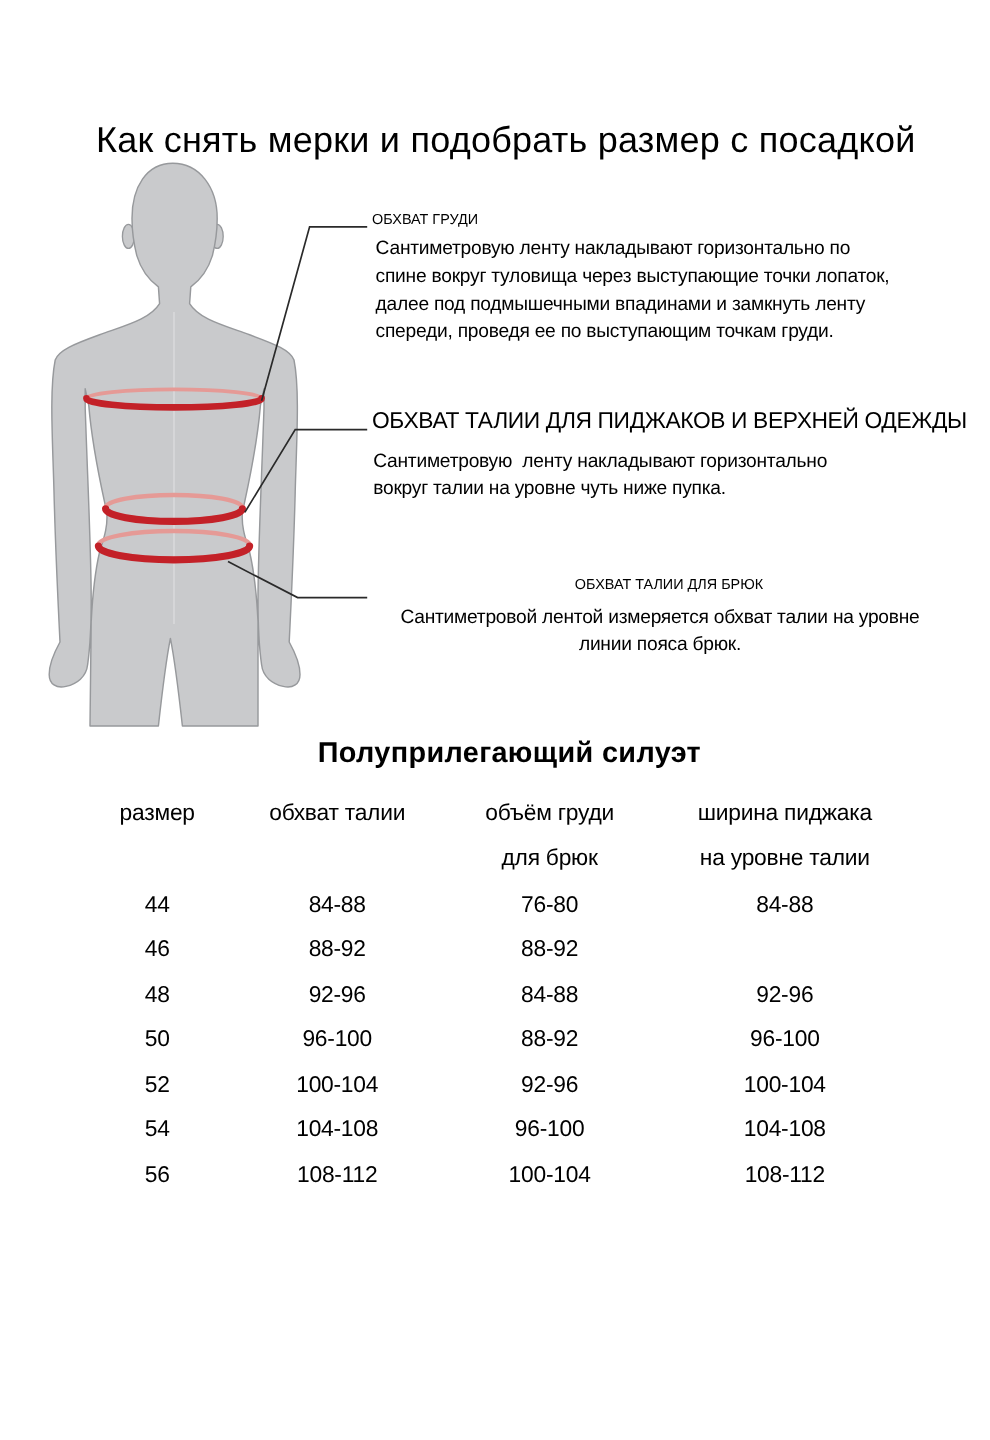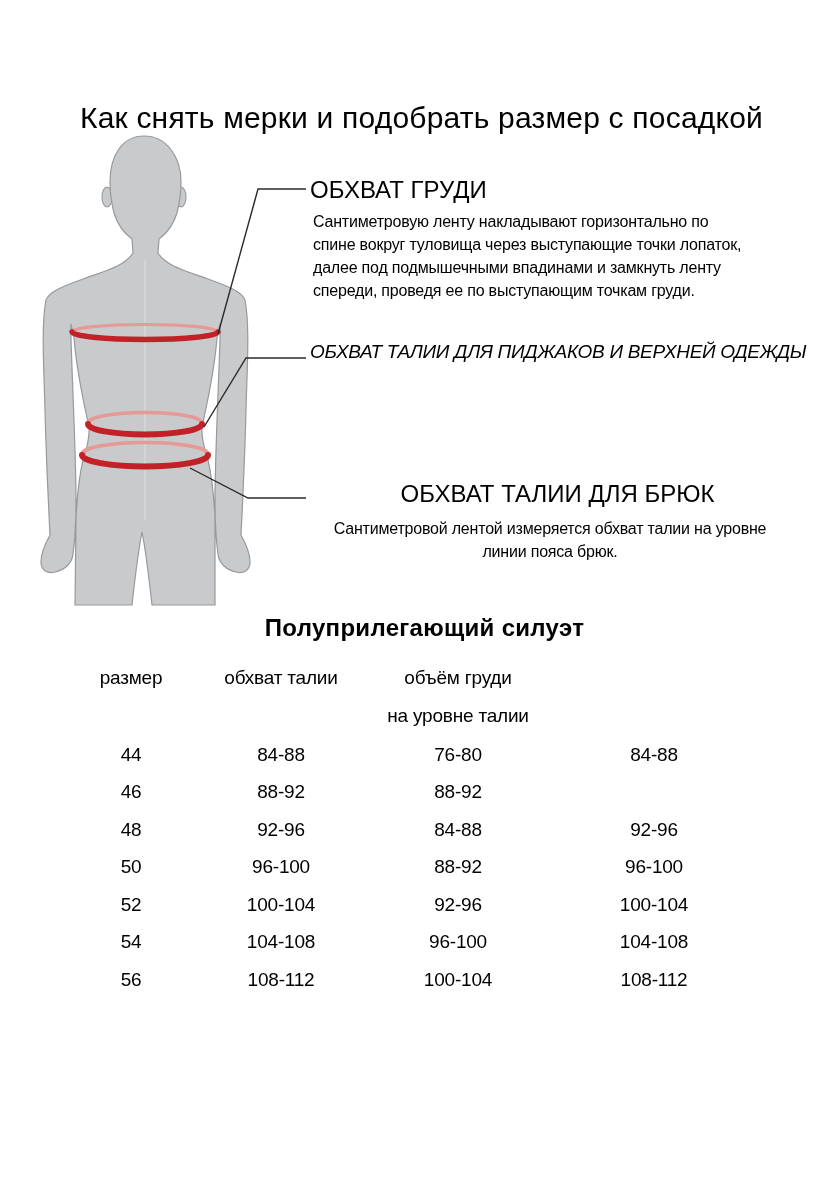--- a/index.html
+++ b/index.html
@@ -14,29 +14,29 @@
   .page-title{
     position:absolute;left:80px;top:81px;
     font-size:30px;font-weight:400;letter-spacing:0.2px;
     white-space:nowrap;
   }
   .figure-wrap{position:absolute;left:0;top:120px;width:320px;height:500px;}
   .figure-wrap svg{display:block;width:320px;height:500px;}
 
   .measure{position:absolute;left:310px;width:495px;}
   .measure h2{
-    margin:0;font-size:24px;font-weight:400;letter-spacing:0;
+    margin:0;font-size:12px;font-weight:400;letter-spacing:0;
     white-space:nowrap;
   }
   .measure .m-desc{
     margin:16px;font-size:16px;line-height:23px;letter-spacing:-0.2px;
     white-space:pre-wrap;
   }
   .measure-1{top:176px;} .measure-1 .m-desc{margin-top:6px;margin-left:3px;}
-  .measure-2{top:341px;} .measure-2 h2{font-size:19px;letter-spacing:-0.3px;font-style:italic;}
+  .measure-2{top:341px;} .measure-2 h2{font-size:19px;letter-spacing:-0.3px;}
   .measure-2 .m-desc{margin-top:10px;margin-left:1px;}
   .measure-3{top:480px;text-align:center;} .measure-3 .m-desc{margin-top:9px;margin-left:1px;}
 
   .table-title{
     position:absolute;left:0;top:614px;width:825px;
     text-align:center;font-size:24px;font-weight:700;letter-spacing:0.3px;margin-left:12px;
   }
   .size-table{position:absolute;left:85px;top:660px;}
   .trow{display:grid;grid-template-columns:92px 208px 146px 246px;}
   .tcell{
@@ -126,39 +126,43 @@
 <section class="measure measure-1">
   <h2>ОБХВАТ ГРУДИ</h2>
   <p class="m-desc">Сантиметровую ленту накладывают горизонтально по
 спине вокруг туловища через выступающие точки лопаток,
 далее под подмышечными впадинами и замкнуть ленту
 спереди, проведя ее по выступающим точкам груди.</p>
 </section>
 
 <section class="measure measure-2">
   <h2>ОБХВАТ ТАЛИИ ДЛЯ ПИДЖАКОВ И ВЕРХНЕЙ ОДЕЖДЫ</h2>
+  <p class="m-desc">Сантиметровую  ленту накладывают горизонтально
+вокруг талии на уровне чуть ниже пупка.</p>
 </section>
 
 <section class="measure measure-3">
   <h2>ОБХВАТ ТАЛИИ ДЛЯ БРЮК</h2>
   <p class="m-desc">Сантиметровой лентой измеряется обхват талии на уровне
 линии пояса брюк.</p>
 </section>
 
 <div class="table-title">Полуприлегающий силуэт</div>
 
 <div class="size-table">
   <div class="trow thead1">
     <div class="tcell">размер</div>
     <div class="tcell">обхват талии</div>
     <div class="tcell">объём груди</div>
+    <div class="tcell">ширина пиджака</div>
   </div>
   <div class="trow thead2">
     <div class="tcell"></div>
     <div class="tcell"></div>
+    <div class="tcell">для брюк</div>
     <div class="tcell">на уровне талии</div>
   </div>
   <div class="tbody" id="table-body">
       <div class="trow">
         <div class="tcell">44</div>
         <div class="tcell">84-88</div>
         <div class="tcell">76-80</div>
         <div class="tcell">84-88</div>
       </div>
       <div class="trow">

